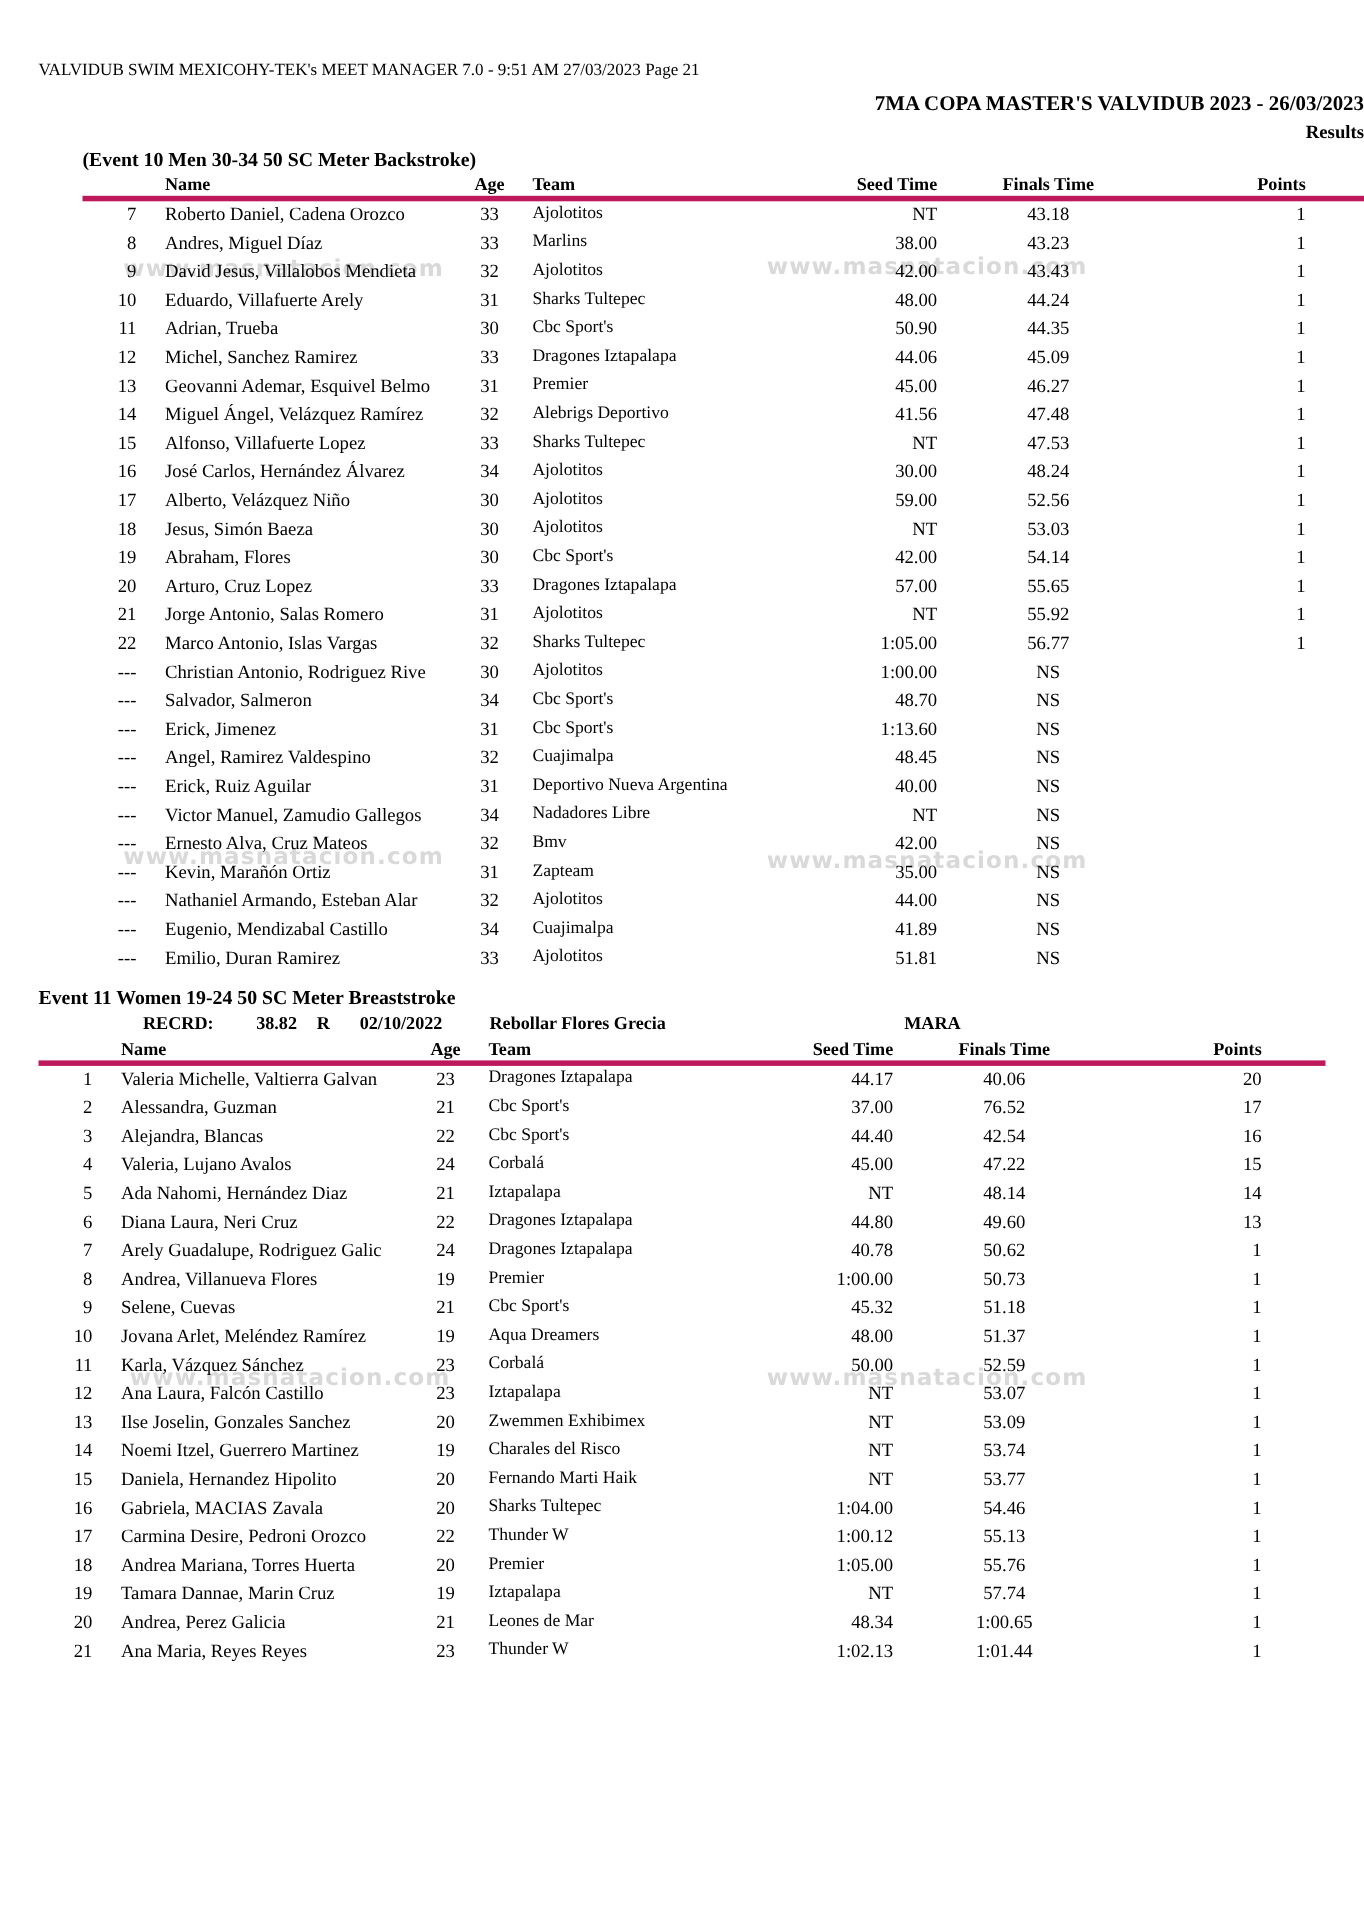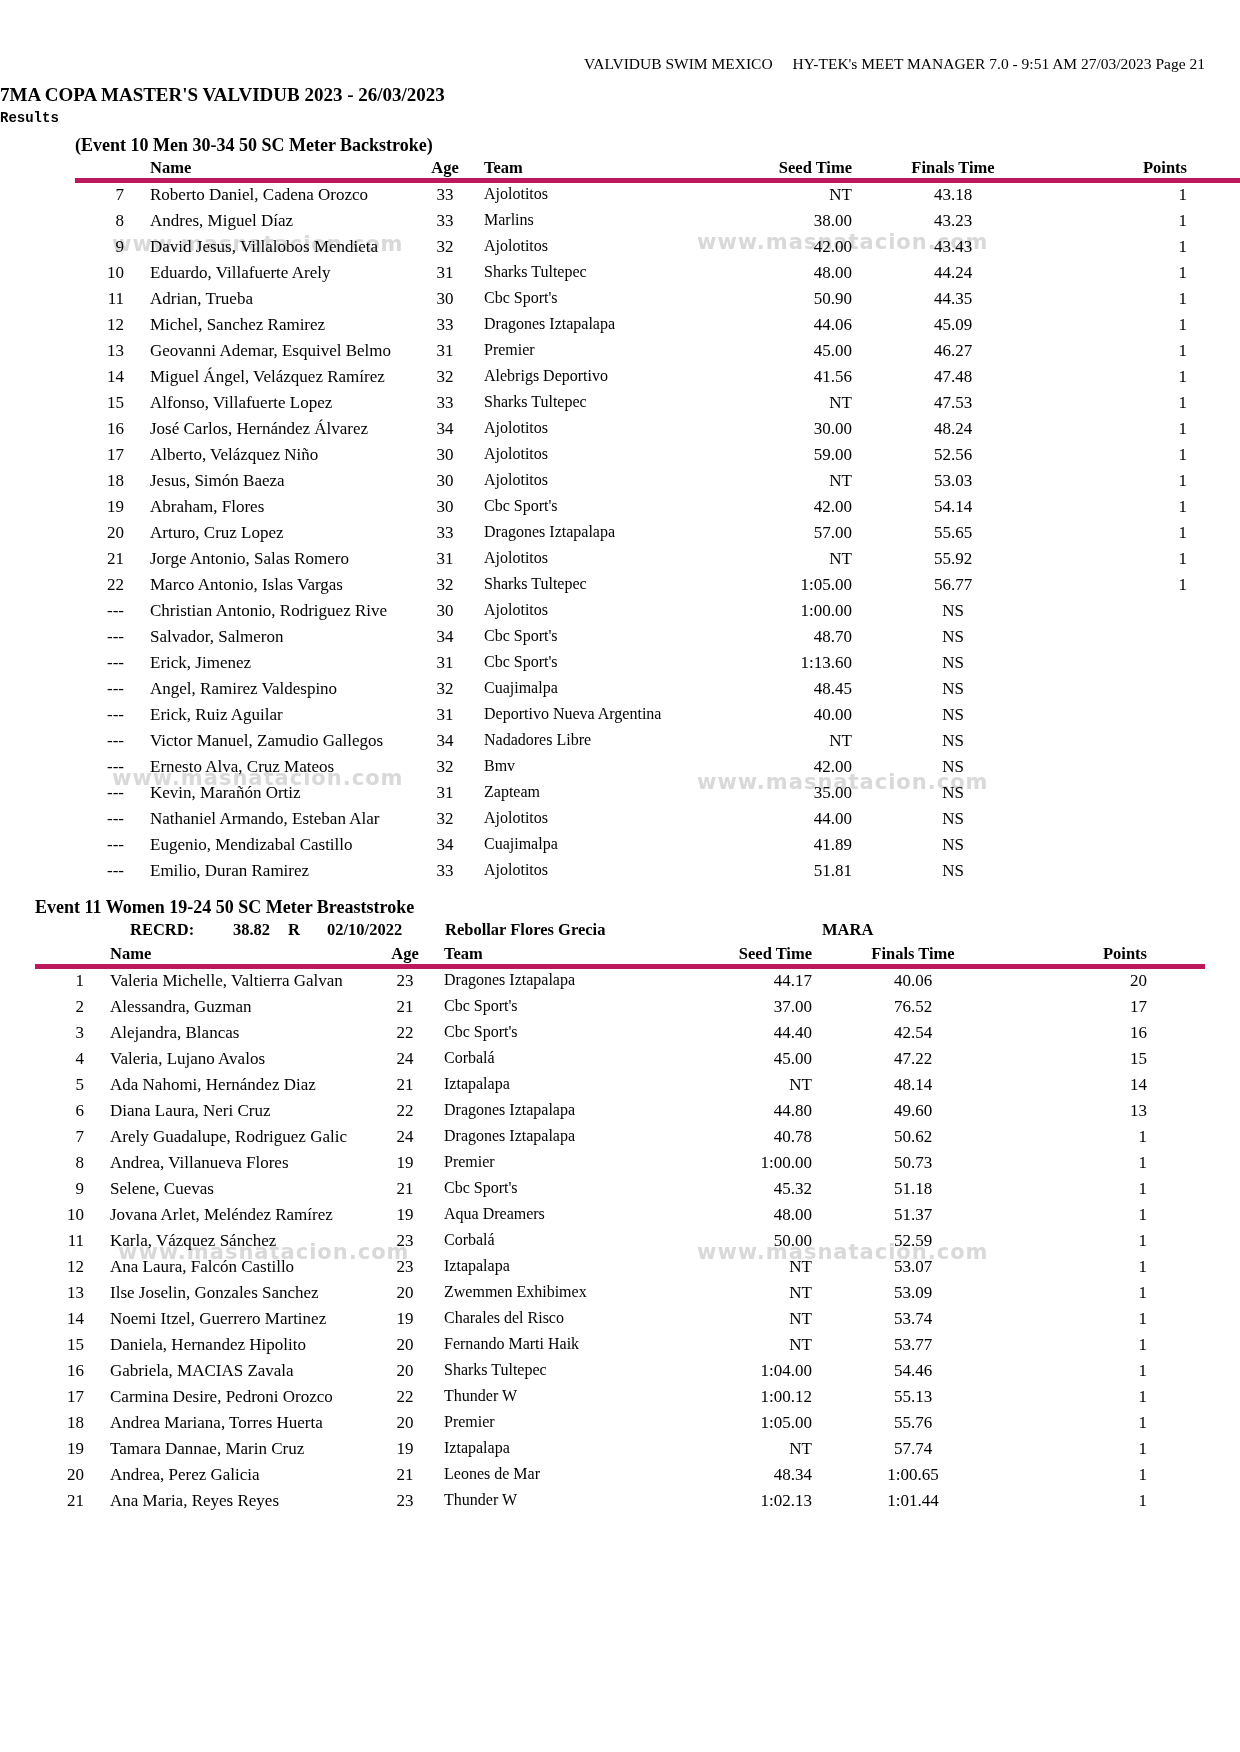--- a/index.html
+++ b/index.html
@@ -5,23 +5,23 @@
   html,body{margin:0;padding:0;background:#888;}
   .page{
     position:relative;
     width:1240px;height:1752px;
     background:#ffffff;
     font-family:"Liberation Serif","DejaVu Serif",serif;
     color:#000;
     overflow:hidden;
     margin:0 auto;
   }
-  .page-head{position:absolute;left:35px;right:35px;top:55px;display:flex;justify-content:flex-end;font-size:15.5px;gap:20px;}
-  .meet-title{position:absolute;left:0;top:84px;width:100%;text-align:left;font-size:19px;font-weight:bold;}
-  .results-label{position:absolute;left:0;top:110px;width:100%;text-align:left;font-size:14px;font-weight:bold;font-family:Liberation Mono, monospace;}
+  .page-head{position:absolute;left:35px;right:35px;top:55px;display:flex;justify-content:flex-start;font-size:15.5px;}
+  .meet-title{position:absolute;left:0;top:84px;width:100%;text-align:right;font-size:19px;font-weight:bold;}
+  .results-label{position:absolute;left:0;top:110px;width:100%;text-align:right;font-size:17px;font-weight:bold;}
 
   .event{position:absolute;left:35px;width:1170px;}
   .event-10{top:135px;margin-left:40px;}
   .event-11{top:897px;}
   .event-title{font-size:18px;font-weight:bold;height:23px;white-space:nowrap;}
 
   .record-row{position:relative;height:24px;font-size:16.5px;font-weight:bold;}
   .record-row span{position:absolute;top:0;white-space:nowrap;}
   .rec-label{left:95px;}
   .rec-time{left:170px;width:65px;text-align:right;}

